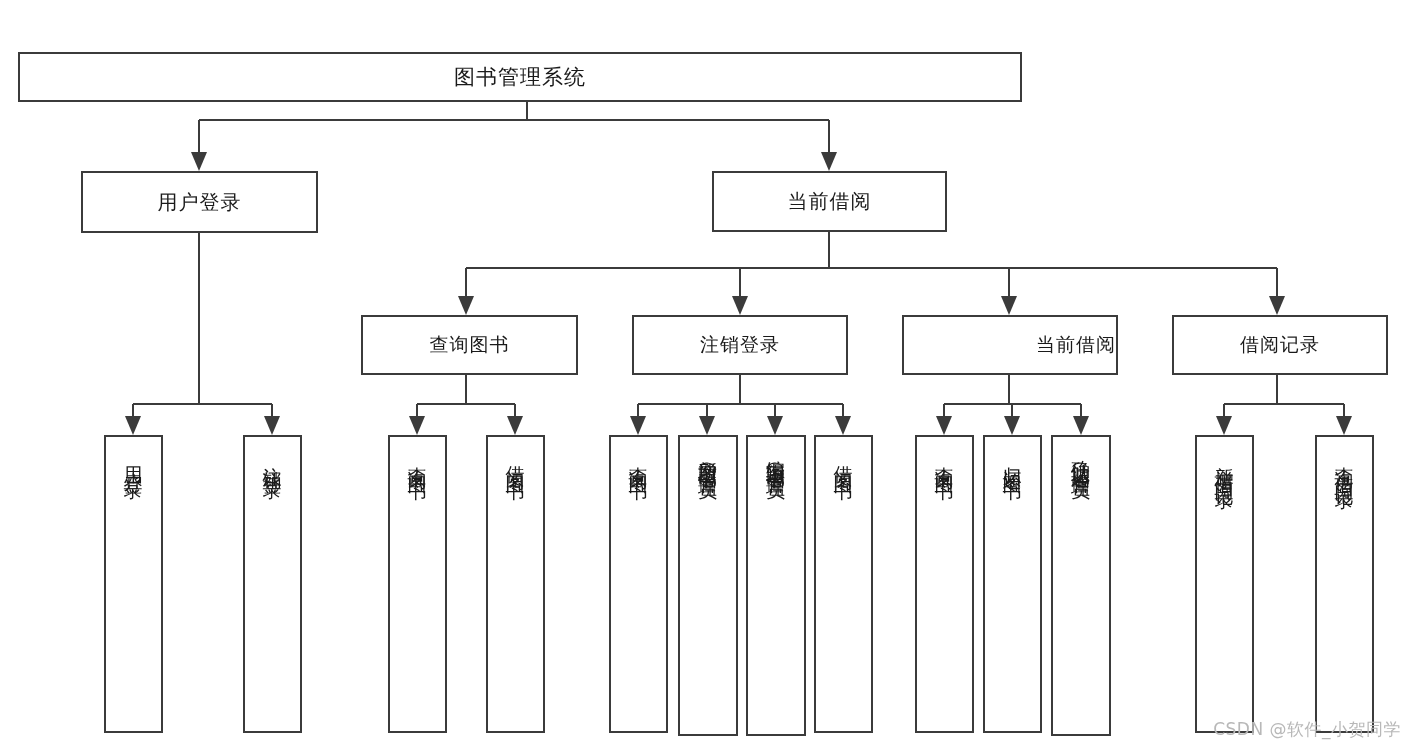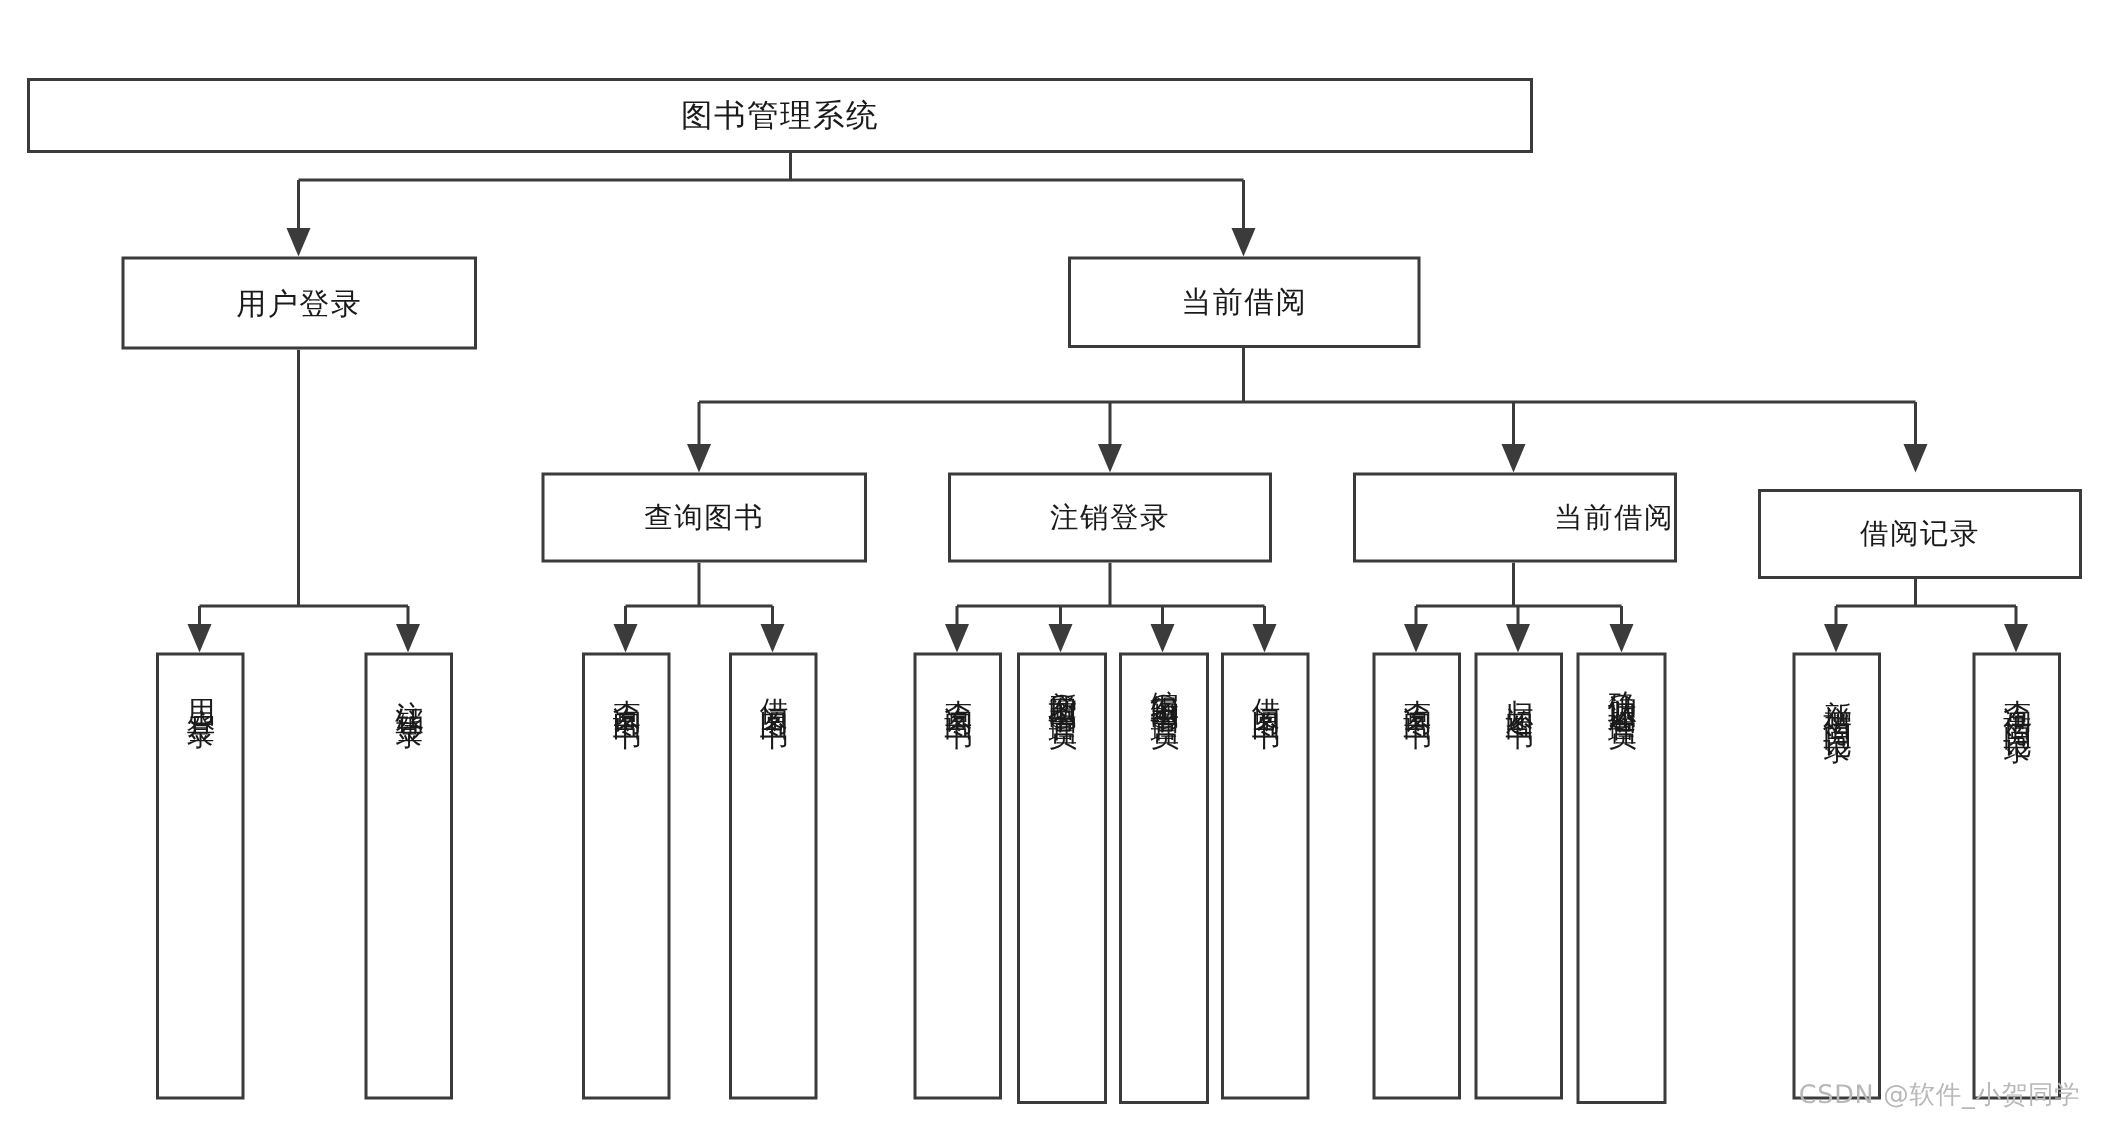--- a/index.html
+++ b/index.html
@@ -72,21 +72,21 @@
   .arrow {
     position: absolute;
     width: 0;
     height: 0;
     border-left: 8px solid transparent;
     border-right: 8px solid transparent;
     border-top: 19px solid #3b3b3b;
   }
   .watermark {
     position: absolute;
-    right: 18px;
+    right: 4px;
     bottom: 6px;
     font-size: 17px;
     color: #b8b8b8;
     letter-spacing: 0.5px;
     white-space: nowrap;
   }
 </style>
 </head>
 <body>
 
@@ -157,21 +157,21 @@
       </div>
       <div class="node lvl2" style="left: 361px; top: 315px; width: 217px; height: 60px;">
         <span>查询图书</span>
       </div>
       <div class="node lvl2" style="left: 632px; top: 315px; width: 216px; height: 60px;">
         <span>注销登录</span>
       </div>
       <div class="node lvl2" style="left: 902px; top: 315px; width: 216px; height: 60px; justify-content: flex-end;">
         <span>当前借阅</span>
       </div>
-      <div class="node lvl2" style="left: 1172px; top: 315px; width: 216px; height: 60px; margin-top: 11px;">
+      <div class="node lvl2" style="left: 1172px; top: 315px; width: 216px; height: 60px;">
         <span>借阅记录</span>
       </div>
       <div class="node leaf" style="left: 104px; top: 435px; width: 59px; height: 298px;">
         <span class="vtext">用户登录</span>
       </div>
       <div class="node leaf" style="left: 243px; top: 435px; width: 59px; height: 298px;">
         <span class="vtext">注销登录</span>
       </div>
       <div class="node leaf" style="left: 388px; top: 435px; width: 59px; height: 298px;">
         <span class="vtext">查询图书</span>

